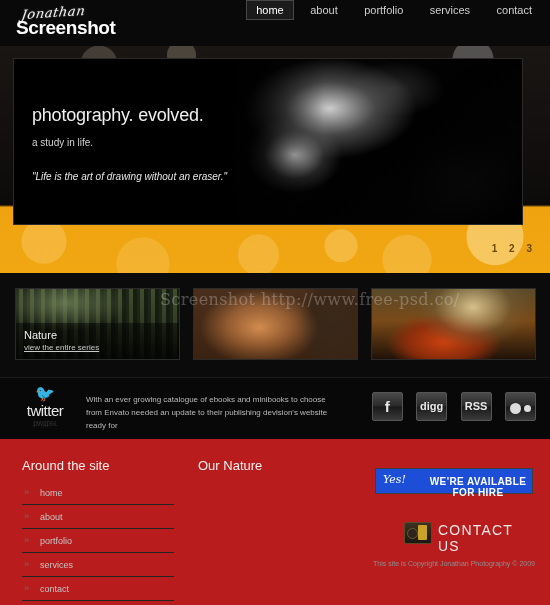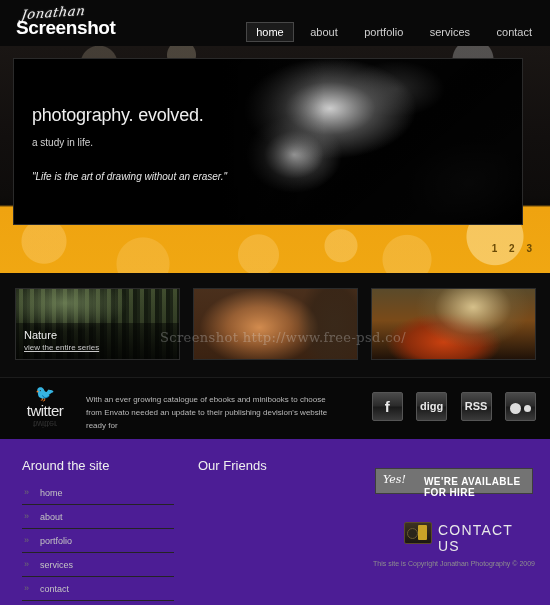--- a/index.html
+++ b/index.html
@@ -19,21 +19,21 @@
     font-family:"DejaVu Serif", serif;
     font-style:italic;font-size:13px;color:#f2f2f2;
     position:absolute;left:6px;top:0px;letter-spacing:.5px;
     transform:skewX(-12deg) rotate(-4deg);
     text-shadow:0 0 2px rgba(255,255,255,.35);
   }
   .logo-main{
     position:absolute;left:0px;top:12px;
     font-size:19px;font-weight:bold;color:#fff;letter-spacing:-.4px;
   }
-  .nav{position:absolute;right:8px;top:22px;height:22px;}
+  .nav{position:absolute;right:8px;top:0;height:22px;}
   .nav a{
     display:inline-block;color:#cfcfcf;font-size:11px;text-decoration:none;
     padding:4px 10px;margin-left:2px;vertical-align:top;
   }
   .nav a.active{
     border:1px solid #474747;background:#1b1b1b;color:#fff;padding:3px 9px;
   }
 
   
   .hero-wrap{position:absolute;left:0;top:46px;width:550px;height:227px;overflow:hidden;}
@@ -93,52 +93,52 @@
     background:
       radial-gradient(ellipse 70px 50px at 62% 26%, rgba(225,205,150,.9) 0%, rgba(120,100,60,.4) 55%, rgba(0,0,0,0) 82%),
       radial-gradient(ellipse 66px 34px at 44% 76%, rgba(208,66,16,.95) 0%, rgba(150,45,10,.85) 55%, rgba(0,0,0,0) 88%),
       linear-gradient(180deg,#5a4a2a 0%, #7a4a18 45%, #201208 100%);}
   .thumb-cap{position:absolute;left:0;bottom:0;width:100%;padding:6px 8px 7px 8px;box-sizing:border-box;
     background:linear-gradient(180deg,rgba(0,0,0,.45) 0%,rgba(0,0,0,.78) 100%);}
   .thumb-title{font-size:11px;color:#f0f0f0;}
   .thumb-link{font-size:8px;color:#c9c9c9;margin-top:2px;text-decoration:underline;}
   .watermark{
     position:absolute;left:160px;top:290px;width:330px;
-    font-family:"DejaVu Serif", serif;font-size:13px;color:rgba(225,225,225,.30);
-    letter-spacing:.4px;white-space:nowrap;z-index:6;pointer-events:none;margin-top:40px;
+    font-family:"DejaVu Serif", serif;font-size:16px;color:rgba(225,225,225,.30);
+    letter-spacing:.4px;white-space:nowrap;z-index:6;pointer-events:none;
   }
 
   
   .twbar{position:absolute;left:0;top:377px;width:550px;height:62px;background:#080808;
     border-top:1px solid #1c1c1c;border-bottom:1px solid #1c1c1c;}
   .tw-logo{position:absolute;left:14px;top:9px;width:62px;height:44px;text-align:center;}
   .tw-bird{font-size:16px;color:#efefef;line-height:14px;}
   .tw-word{font-size:15px;color:#e8e8e8;letter-spacing:-.5px;margin-top:1px;}
   .tw-refl{font-size:9px;color:rgba(210,210,210,.20);transform:scaleY(-1);margin-top:0px;}
   .tw-text{position:absolute;left:86px;top:15px;width:250px;font-size:8px;color:#b9b9b9;line-height:13px;}
   .social{position:absolute;right:14px;top:14px;}
   .sicon{display:inline-block;width:29px;height:27px;margin-left:9px;vertical-align:top;
     background:linear-gradient(180deg,#4a4a4a 0%,#2a2a2a 48%,#1a1a1a 52%,#3a3a3a 100%);
     border:1px solid #555;border-radius:2px;position:relative;text-align:center;}
   .sicon i{font-style:normal;color:#e8e8e8;font-size:15px;line-height:27px;font-weight:bold;display:block;}
   .sicon i.small{font-size:11px;line-height:27px;}
   .dot{display:inline-block;border-radius:50%;background:#ddd;}
 
   
-  .footer{position:absolute;left:0;top:439px;width:550px;height:166px;background:#4c1d95;}
+  .footer{position:absolute;left:0;top:439px;width:550px;height:166px;background:#b91c1c;}
   .fcol{position:absolute;top:19px;}
   .fcol.c1{left:22px;width:152px;}
   .fcol.c2{left:198px;width:152px;}
   .fhead{font-size:13px;color:#efefef;margin:0 0 8px 0;font-weight:normal;}
   .flist{list-style:none;margin:0;padding:0;}
   .flist li{border-bottom:1px solid #242424;}
   .flist a{display:block;font-size:9px;color:#c4c4c4;text-decoration:none;padding:7px 0 6px 18px;position:relative;}
   .flist a:before{content:"\00BB";position:absolute;left:2px;top:6px;color:#6e6e6e;font-size:9px;}
-  .hire{position:absolute;left:375px;top:468px;width:158px;height:26px;background:#737373;
-    border:1px solid #3d3d3d;box-sizing:border-box;}
+  .hire{position:absolute;left:375px;top:468px;width:158px;height:26px;background:#1d4ed8;
+    border:1px solid #3d3d3d;box-sizing:border-box;text-align:center;}
   .hire-yes{position:absolute;left:7px;top:4px;font-family:"DejaVu Serif",serif;font-style:italic;
     font-size:11px;color:#fff;}
   .hire-txt{position:absolute;left:48px;top:7px;font-size:10px;font-weight:bold;color:#fff;letter-spacing:.4px;}
   .contact{position:absolute;left:404px;top:520px;width:130px;height:28px;}
   .cam{position:absolute;left:0;top:2px;width:26px;height:20px;border-radius:2px;
     background:linear-gradient(180deg,#3d3222 0%,#1b1711 100%);border:1px solid #5a4a28;}
   .cam:before{content:"";position:absolute;left:13px;top:2px;width:9px;height:15px;background:#c9a227;border-radius:1px;}
   .cam:after{content:"";position:absolute;left:2px;top:5px;width:9px;height:9px;border-radius:50%;
     background:#2a241a;border:1px solid #6b5a30;}
   .contact-txt{position:absolute;left:34px;top:2px;font-size:14px;color:#e8e8e8;letter-spacing:1.2px;}
@@ -226,21 +226,21 @@
           </li>
         <li>
             <a href="#">services</a>
           </li>
         <li>
             <a href="#">contact</a>
           </li>
       </ul>
     </div>
     <div class="fcol c2">
-      <p class="fhead">Our Friends</p>
+      <p class="fhead">Our Nature</p>
     </div>
   </div>
 
   <div class="hire">
     <span class="hire-yes">Yes!</span>
     <span class="hire-txt">WE'RE AVAILABLE FOR HIRE</span>
   </div>
 
   <div class="contact">
     <span class="cam"></span>

